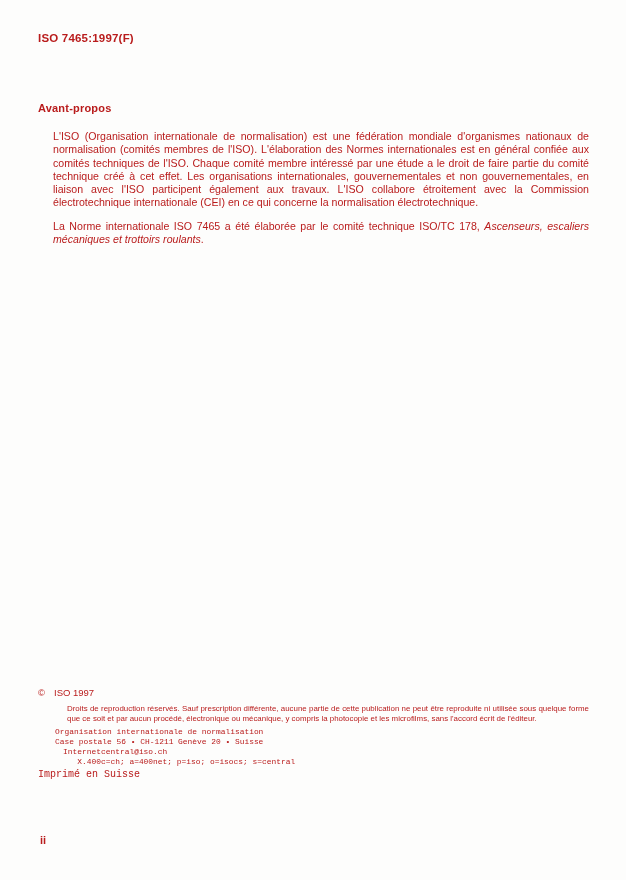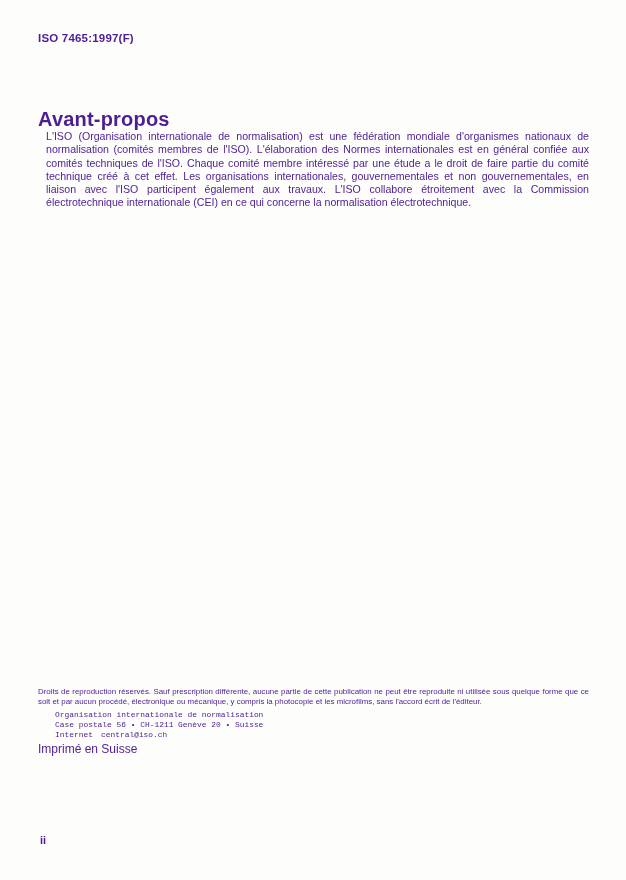--- a/index.html
+++ b/index.html
@@ -6,112 +6,122 @@
     margin: 0;
     padding: 0;
     background: #e8e8e8;
   }
   .page {
     position: relative;
     width: 626px;
     height: 880px;
     margin: 0 auto;
     background: #fdfdfc;
-    color: #4c1d95;
+    color: #b91c1c;
     font-family: "Liberation Sans", "DejaVu Sans", sans-serif;
     overflow: hidden;
   }
   .header-ref {
     position: absolute;
     left: 38px;
     top: 32px;
     font-size: 11.5px;
     font-weight: bold;
     letter-spacing: 0.2px;
   }
   .doc-title {
     position: absolute;
     left: 38px;
     top: 95px;
-    font-size: 20px;
+    font-size: 11px;
     font-weight: bold;
     letter-spacing: 0.2px;
   }
   .body-text {
     position: absolute;
     left: 38px;
     top: 130px;
     width: 551px;
   }
   .body-text p {
-    margin: 0 0 10px 8px;
+    margin: 0 0 10px 15px;
     font-size: 10.6px;
     line-height: 13.3px;
     text-align: justify;
   }
   .italic { font-style: italic; }
   .footer {
     position: absolute;
     left: 38px;
     top: 687px;
     width: 551px;
   }
   .copyright-line {
     font-size: 9.5px;
     margin-bottom: 6px;
   }
   .copyright-line .sym { margin-right: 9px; }
   .rights-notice {
     font-size: 7.9px;
     line-height: 10.2px;
     text-align: justify;
+    margin-left: 29px;
   }
   .address-block {
     margin-left: 17px;
     margin-top: 3px;
     font-size: 7.9px;
     line-height: 10px;
     font-family: Liberation Mono, monospace;
   }
   .addr-row .lbl {
     display: inline-block;
     width: 46px;
+    text-align: right;
   }
   .printed-line {
     margin-top: 2px;
-    font-size: 12px;
+    font-size: 10px;
+    font-family: Liberation Mono, monospace;
   }
   .page-number {
     position: absolute;
     left: 40px;
     top: 834px;
     font-size: 11px;
     font-weight: bold;
   }
 </style>
 </head>
 <body>
 
 <div class="page">
 
   <div class="header-ref">ISO 7465:1997(F)</div>
 
   <h1 class="doc-title">Avant-propos</h1>
 
   <div class="body-text">
     <p>L'ISO (Organisation internationale de normalisation) est une fédération mondiale d'organismes nationaux de normalisation (comités membres de l'ISO). L'élaboration des Normes internationales est en général confiée aux comités techniques de l'ISO. Chaque comité membre intéressé par une étude a le droit de faire partie du comité technique créé à cet effet. Les organisations internationales, gouvernementales et non gouvernementales, en liaison avec l'ISO participent également aux travaux. L'ISO collabore étroitement avec la Commission électrotechnique internationale (CEI) en ce qui concerne la normalisation électrotechnique.</p>
+    <p><span>La Norme internationale ISO 7465 a été élaborée par le comité technique ISO/TC 178, </span><span class="italic">Ascenseurs, escaliers mécaniques et trottoirs roulants</span><span>.</span></p>
   </div>
 
   <div class="footer">
+    <div class="copyright-line">
+      <span class="sym">©</span><span>ISO 1997</span>
+    </div>
     <div class="rights-notice">Droits de reproduction réservés. Sauf prescription différente, aucune partie de cette publication ne peut être reproduite ni utilisée sous quelque forme que ce soit et par aucun procédé, électronique ou mécanique, y compris la photocopie et les microfilms, sans l'accord écrit de l'éditeur.</div>
     <div class="address-block">
       <div>Organisation internationale de normalisation</div>
       <div>Case postale 56 • CH-1211 Genève 20 • Suisse</div>
       <div class="addr-row">
         <span class="lbl">Internet</span><span>central@iso.ch</span>
+      </div>
+      <div class="addr-row">
+        <span class="lbl">X.400</span><span>c=ch; a=400net; p=iso; o=isocs; s=central</span>
       </div>
     </div>
     <div class="printed-line">Imprimé en Suisse</div>
   </div>
 
   <div class="page-number">ii</div>
 
 </div>
 
 </body></html>

